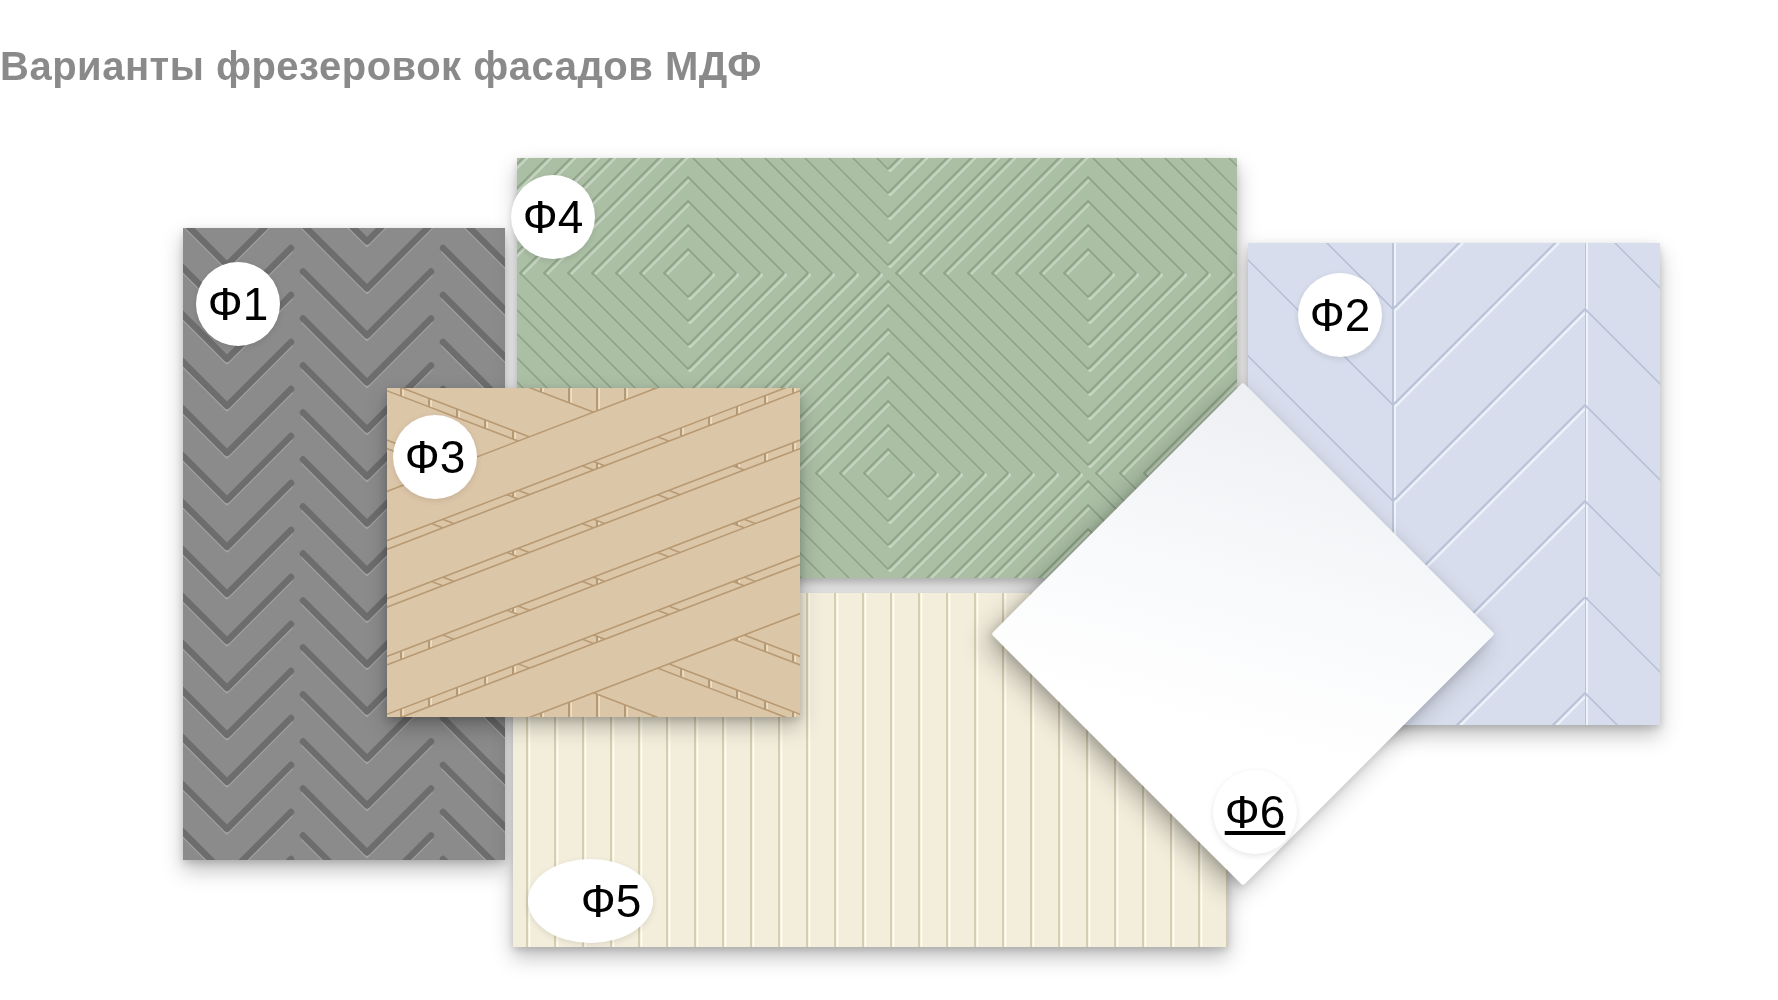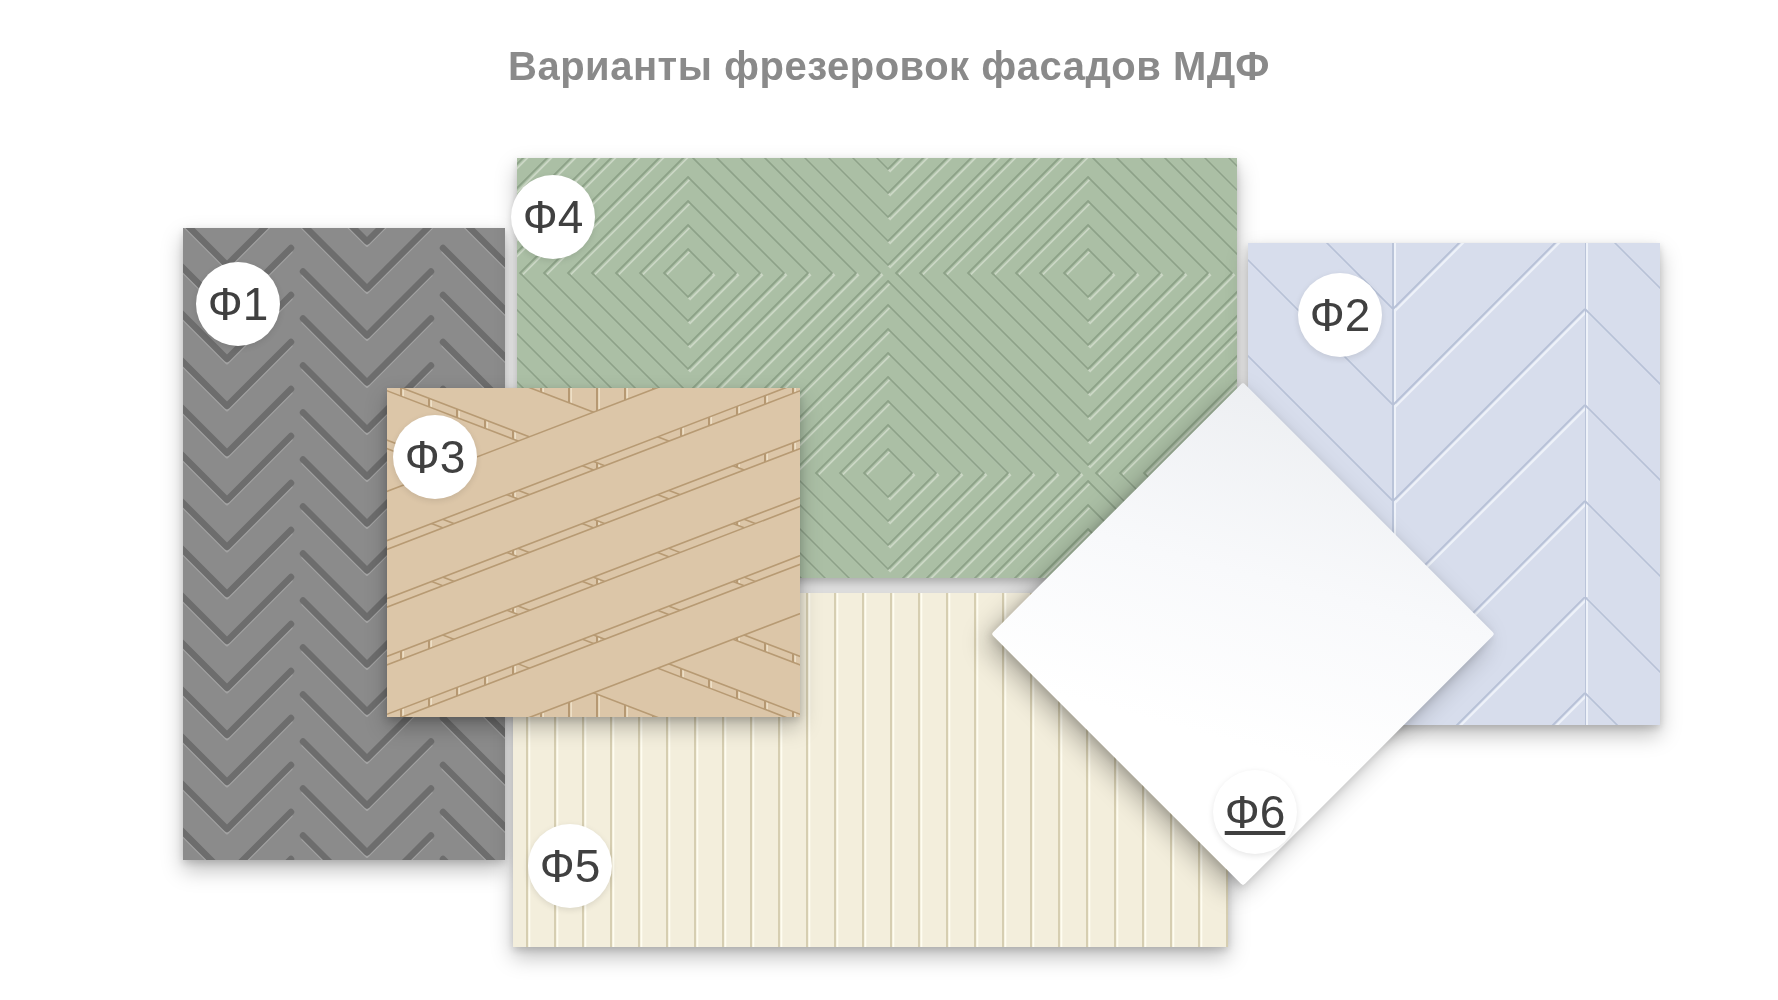--- a/index.html
+++ b/index.html
@@ -6,21 +6,21 @@
   #board{
     position:relative;
     width:1778px;height:1000px;
     background:#ffffff;
     overflow:hidden;
     font-family:"Liberation Sans", sans-serif;
   }
   #title{
     position:absolute;
     left:0;top:44px;width:100%;
-    text-align:center;
+    text-align:left;
     font-size:40px;
     font-weight:bold;
     letter-spacing:0.5px;
     color:#8a8a8a;
   }
   .panel{
     position:absolute;
     box-shadow:0 10px 20px rgba(0,0,0,0.25), 0 3px 7px rgba(0,0,0,0.14);
   }
   .panel svg{display:block;}
@@ -34,28 +34,28 @@
     transform:rotate(45deg);
     background:linear-gradient(150deg,#edeff2 0%,#f8f9fb 38%,#ffffff 72%);
     box-shadow:0 12px 26px rgba(0,0,0,0.28), 0 3px 8px rgba(0,0,0,0.12);
     border-radius:3px;
   }
   .lbl{
     position:absolute;z-index:6;
     width:84px;height:84px;border-radius:50%;
     background:#ffffff;
     display:flex;align-items:center;justify-content:center;
-    font-size:46px;color:#404040;
+    font-size:46px;color:#000000;
     box-shadow:0 2px 6px rgba(0,0,0,0.10);
   }
   #lbl-f1{left:196px;top:262px;text-align:center;}
   #lbl-f2{left:1298px;top:273px;}
   #lbl-f3{left:393px;top:415px;}
   #lbl-f4{left:511px;top:175px;}
-  #lbl-f5{left:528px;top:824px;}
+  #lbl-f5{left:528px;top:859px;padding-left:41px;}
   #lbl-f6{left:1213px;top:770px;text-decoration:underline;}
 </style>
 </head>
 <body>
 
 <div id="board">
 
   <div id="title">Варианты фрезеровок фасадов МДФ</div>
 
   <div class="panel" id="panel-f1">

